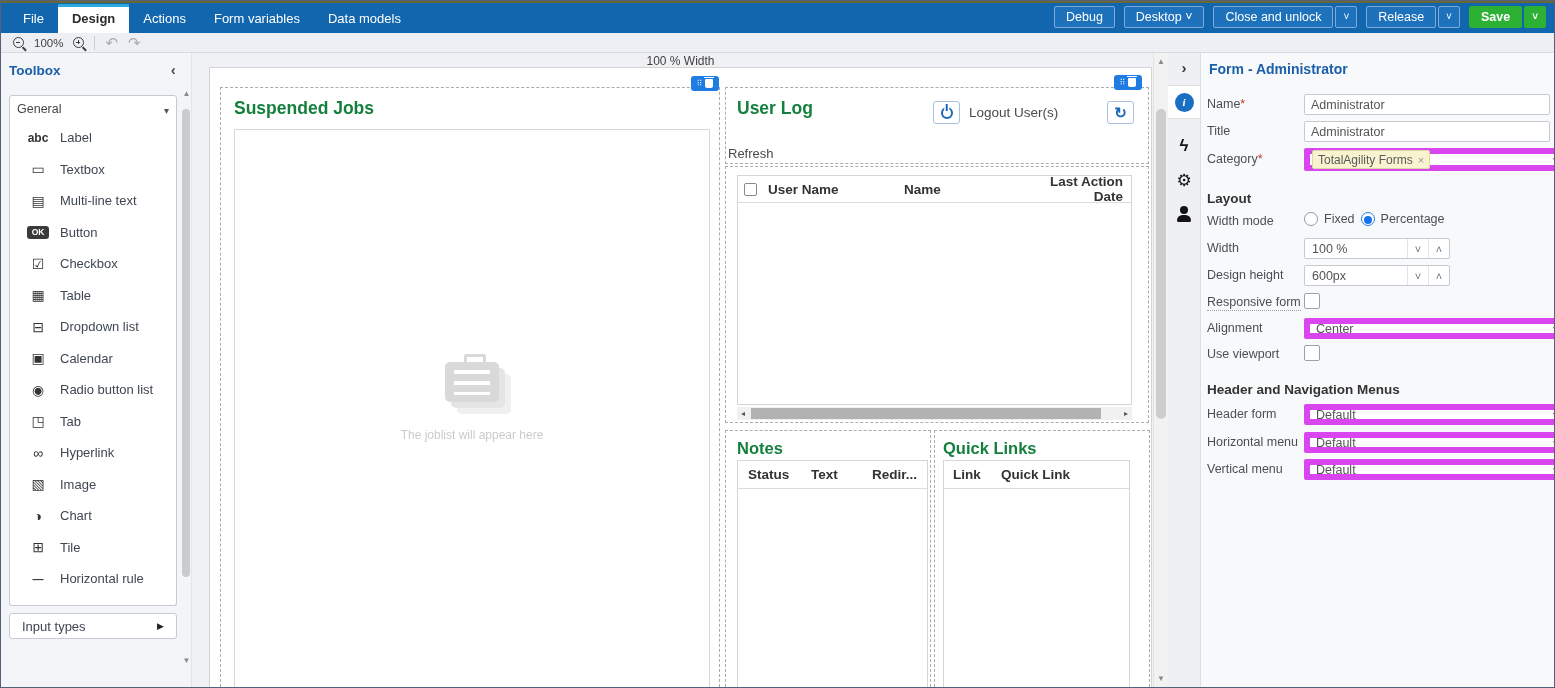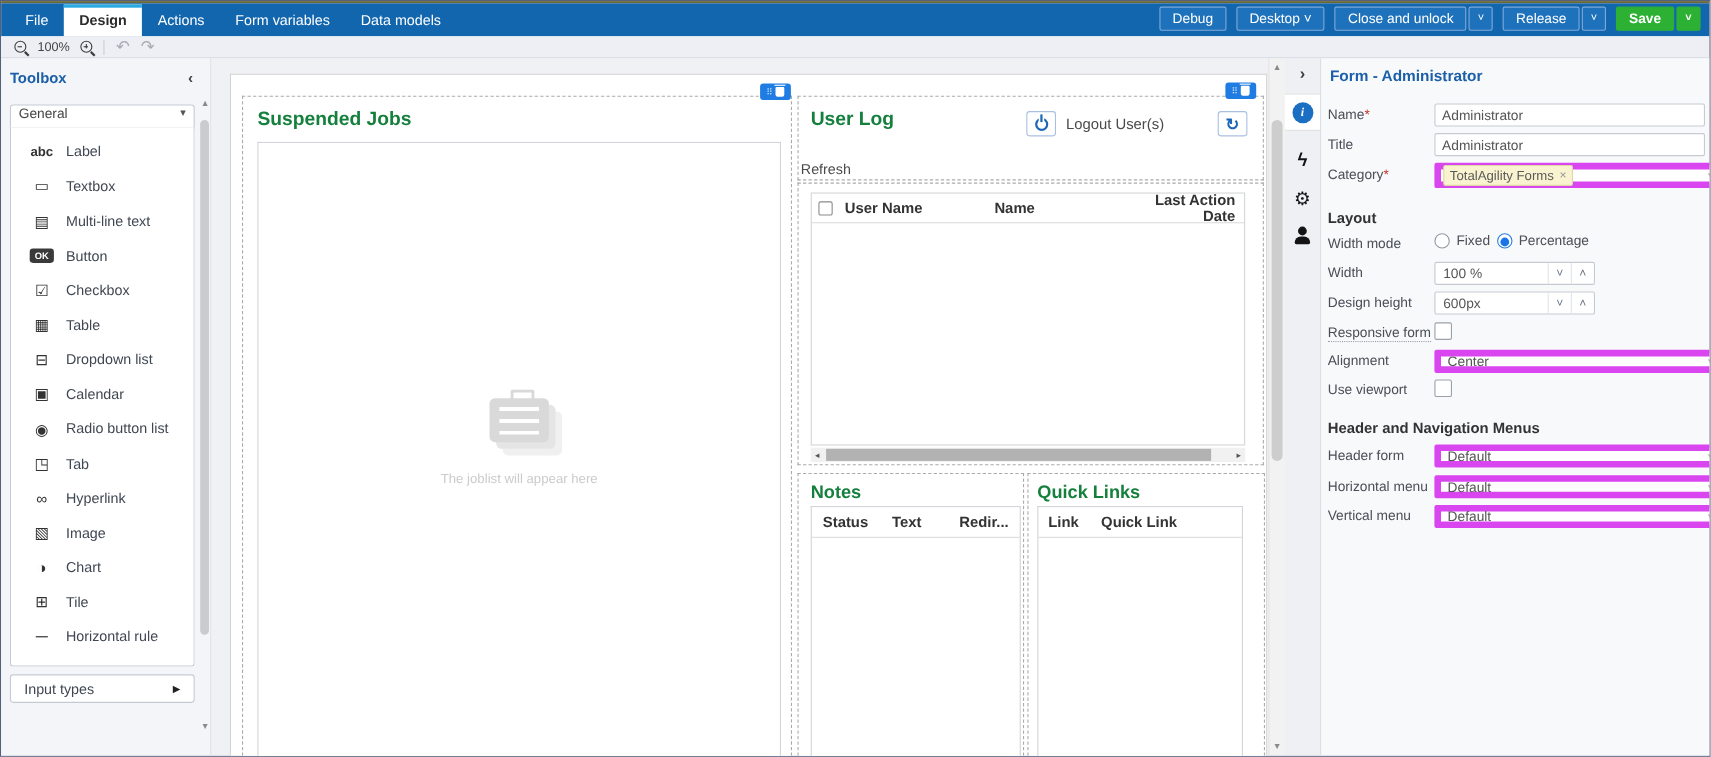--- a/index.html
+++ b/index.html
@@ -26,21 +26,21 @@
   .mag.plus i { position:absolute; left:3.4px; top:2px; width:1.3px; height:4px; background:#3c3c3c; }
   .vsep { width:1px; height:14px; background:#c9cdd4; }
   .histbtn { color:#a7acb4; font-size:15px; line-height:12px; }
 
   .main { position:absolute; left:0; top:52px; width:1555px; height:634px; }
 
   
   .toolbox { position:absolute; left:0; top:0; width:190px; height:100%; background:#f3f5f8; }
   .tb-title { position:absolute; left:8px; top:10px; color:#1b5fa8; font-weight:bold; font-size:13.5px; }
   .tb-collapse { position:absolute; left:170px; top:9px; font-size:14px; font-weight:bold; color:#444; }
-  .tb-select { position:absolute; left:8px; top:42px; width:168px; height:22px; background:#fff; border:1px solid #c6cbd3; border-radius:3px 3px 0 0; display:flex; align-items:flex-start; padding:0 7px; font-size:12.5px; color:#454545; }
+  .tb-select { position:absolute; left:8px; top:42px; width:168px; height:22px; background:#fff; border:1px solid #c6cbd3; border-radius:3px 3px 0 0; display:flex; align-items:flex-end; padding:0 7px; font-size:12.5px; color:#454545; }
   .tb-select .caret { margin-left:auto; font-size:10px; color:#555; }
   .tb-list { position:absolute; left:8px; top:63px; width:168px; height:490px; background:#fff; border:1px solid #c6cbd3; border-top:none; border-radius:0 0 3px 3px; padding-top:6px; }
   .tb-item { height:31.5px; display:flex; align-items:center; padding-left:17px; gap:11px; }
   .tb-icon { width:22px; text-align:center; font-size:14px; color:#333; }
   .tb-icon.txt { font-size:12px; font-weight:bold; letter-spacing:0; }
   .tb-icon.okbtn { font-size:8.5px; font-weight:bold; background:#3a3a3a; color:#fff; border-radius:3px; padding:1.5px 0; width:22px; }
   .tb-icon.hr { font-size:11px; font-weight:bold; }
   .tb-label { font-size:13px; color:#3f4752; }
   .tb-foot { position:absolute; left:8px; top:560px; width:168px; height:26px; background:#fff; border:1px solid #c6cbd3; border-radius:3px; display:flex; align-items:center; padding:0 12px; font-size:13px; color:#3f4752; }
   .tb-foot .arr { margin-left:auto; font-size:9px; color:#222; }
@@ -233,20 +233,21 @@
         <span class="arr">▶</span>
       </div>
       <div class="tb-scroll">
         <span class="sarr" style="top:0">▲</span>
         <div class="tb-thumb"></div>
         <span class="sarr" style="bottom:36px">▼</span>
       </div>
     </div>
 
     <div class="canvas">
+      <div class="width-label">100 % Width</div>
       <div class="sheet">
 
         <div class="badge" style="left:481px; top:8px;">
           <span class="dots">⠿</span>
           <span class="trash"></span>
         </div>
         <div class="cell" style="left:10px; top:19px; width:500px; bottom:0; border-bottom:none;">
           <div class="panel-title" style="position:absolute; left:13px; top:10px;">Suspended Jobs</div>
           <div class="ctl-box" style="left:13px; top:41px; width:476px; bottom:-1px; border-bottom:none;">
             <div class="job-center">

